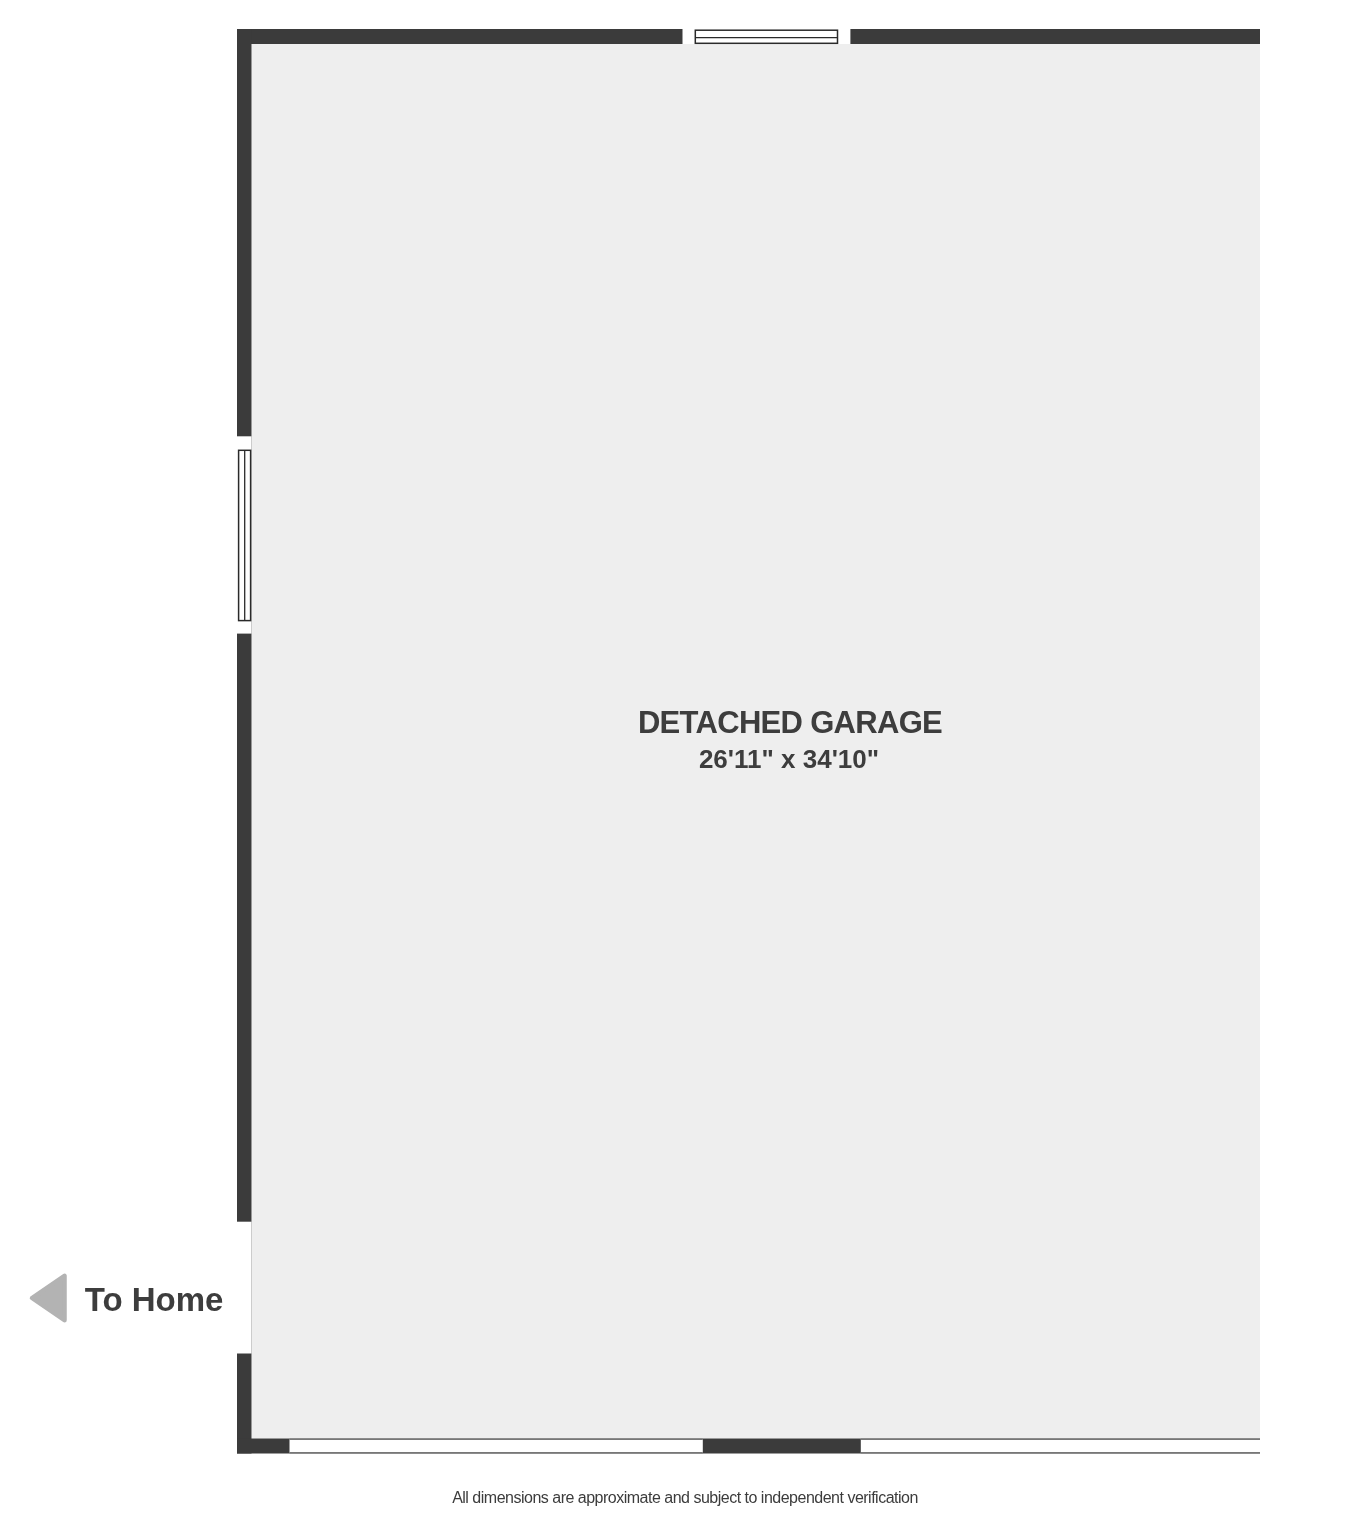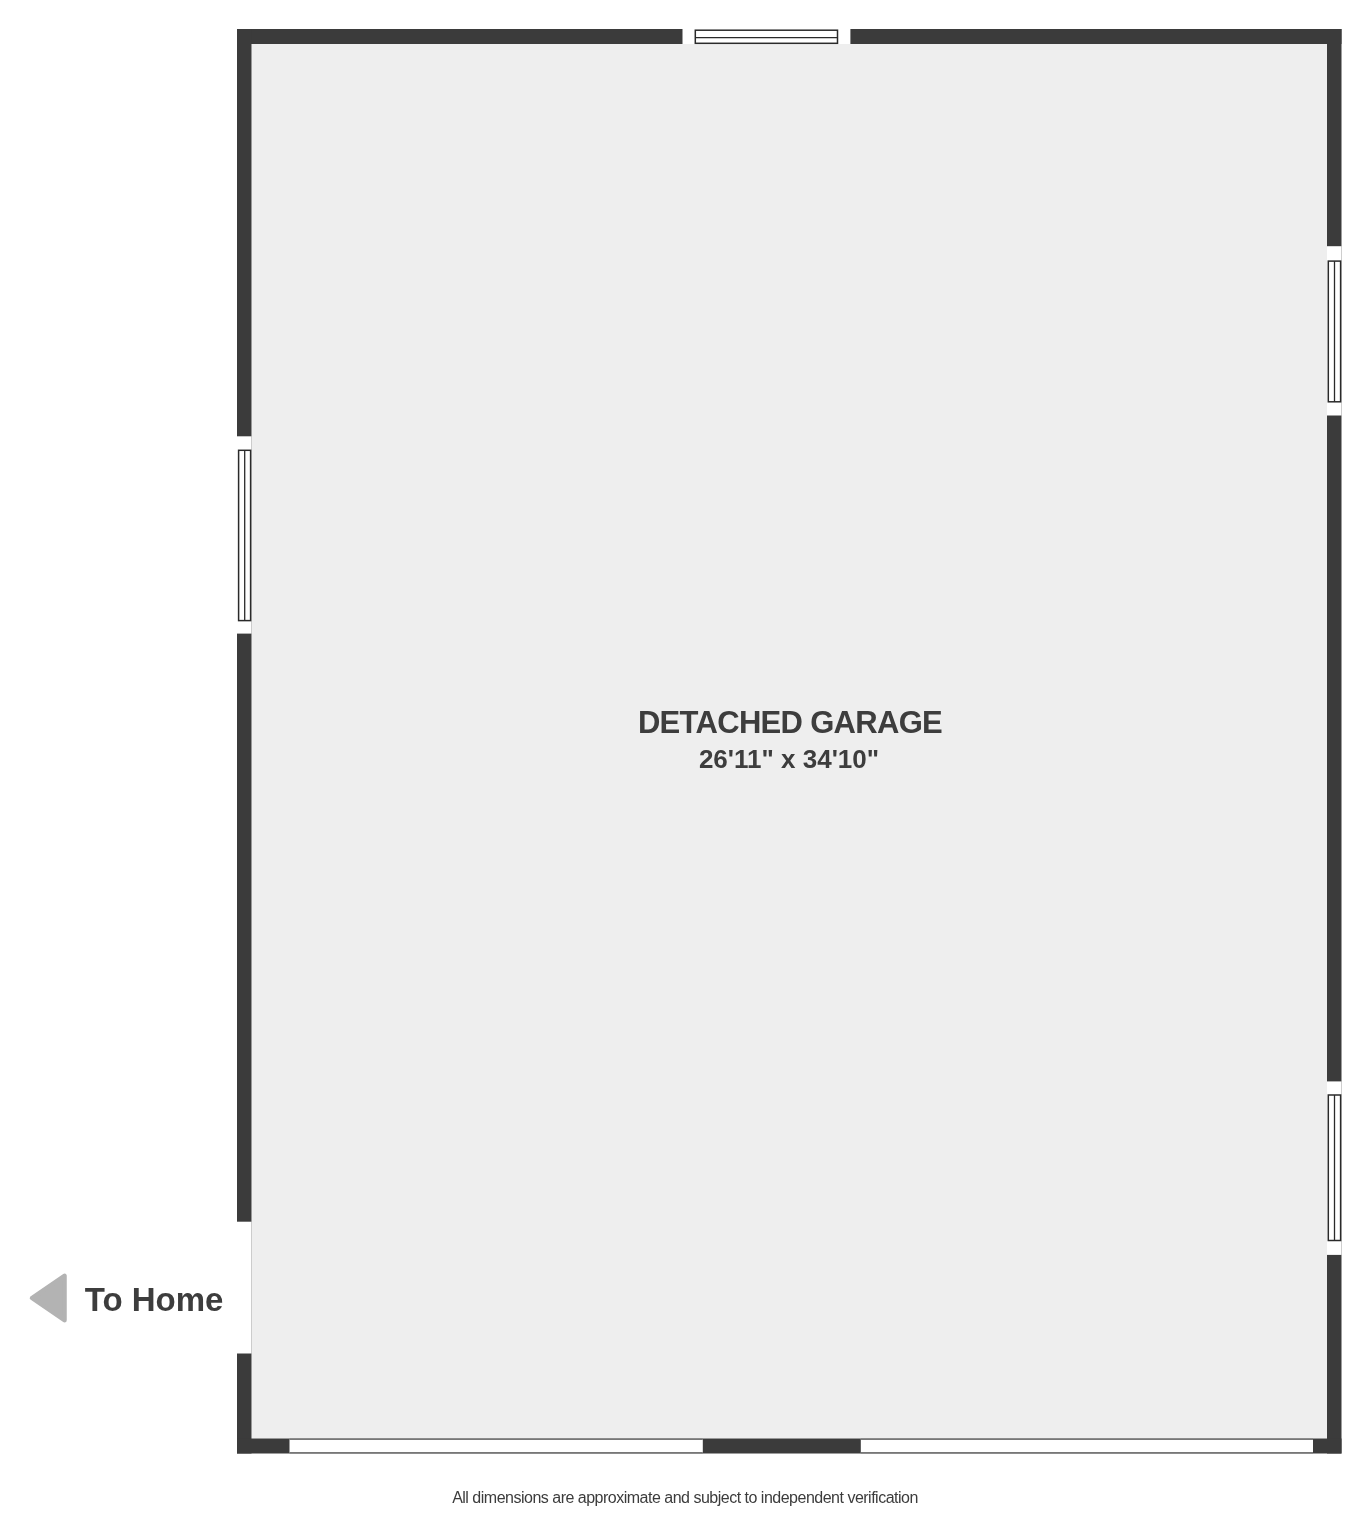--- a/index.html
+++ b/index.html
@@ -1,16 +1,16 @@
 <!DOCTYPE html>
 <html><head>
 <meta charset="utf-8">
 <style>
   html,body{margin:0;padding:0;background:#ffffff;}
-  .page{position:relative;width:1372px;height:1514px;background:#ffffff;overflow:hidden;
+  .page{position:relative;width:1260px;height:1514px;background:#ffffff;overflow:hidden;
         font-family:"Liberation Sans",sans-serif;}
   svg{display:block;}
   text{font-family:"Liberation Sans",sans-serif;}
 </style>
 </head>
 <body>
 <div class="page">
 <svg width="1372" height="1514" viewBox="0 0 1372 1514" xmlns="http://www.w3.org/2000/svg">
 
   <rect x="0" y="0" width="1372" height="1514" fill="#ffffff"></rect>

